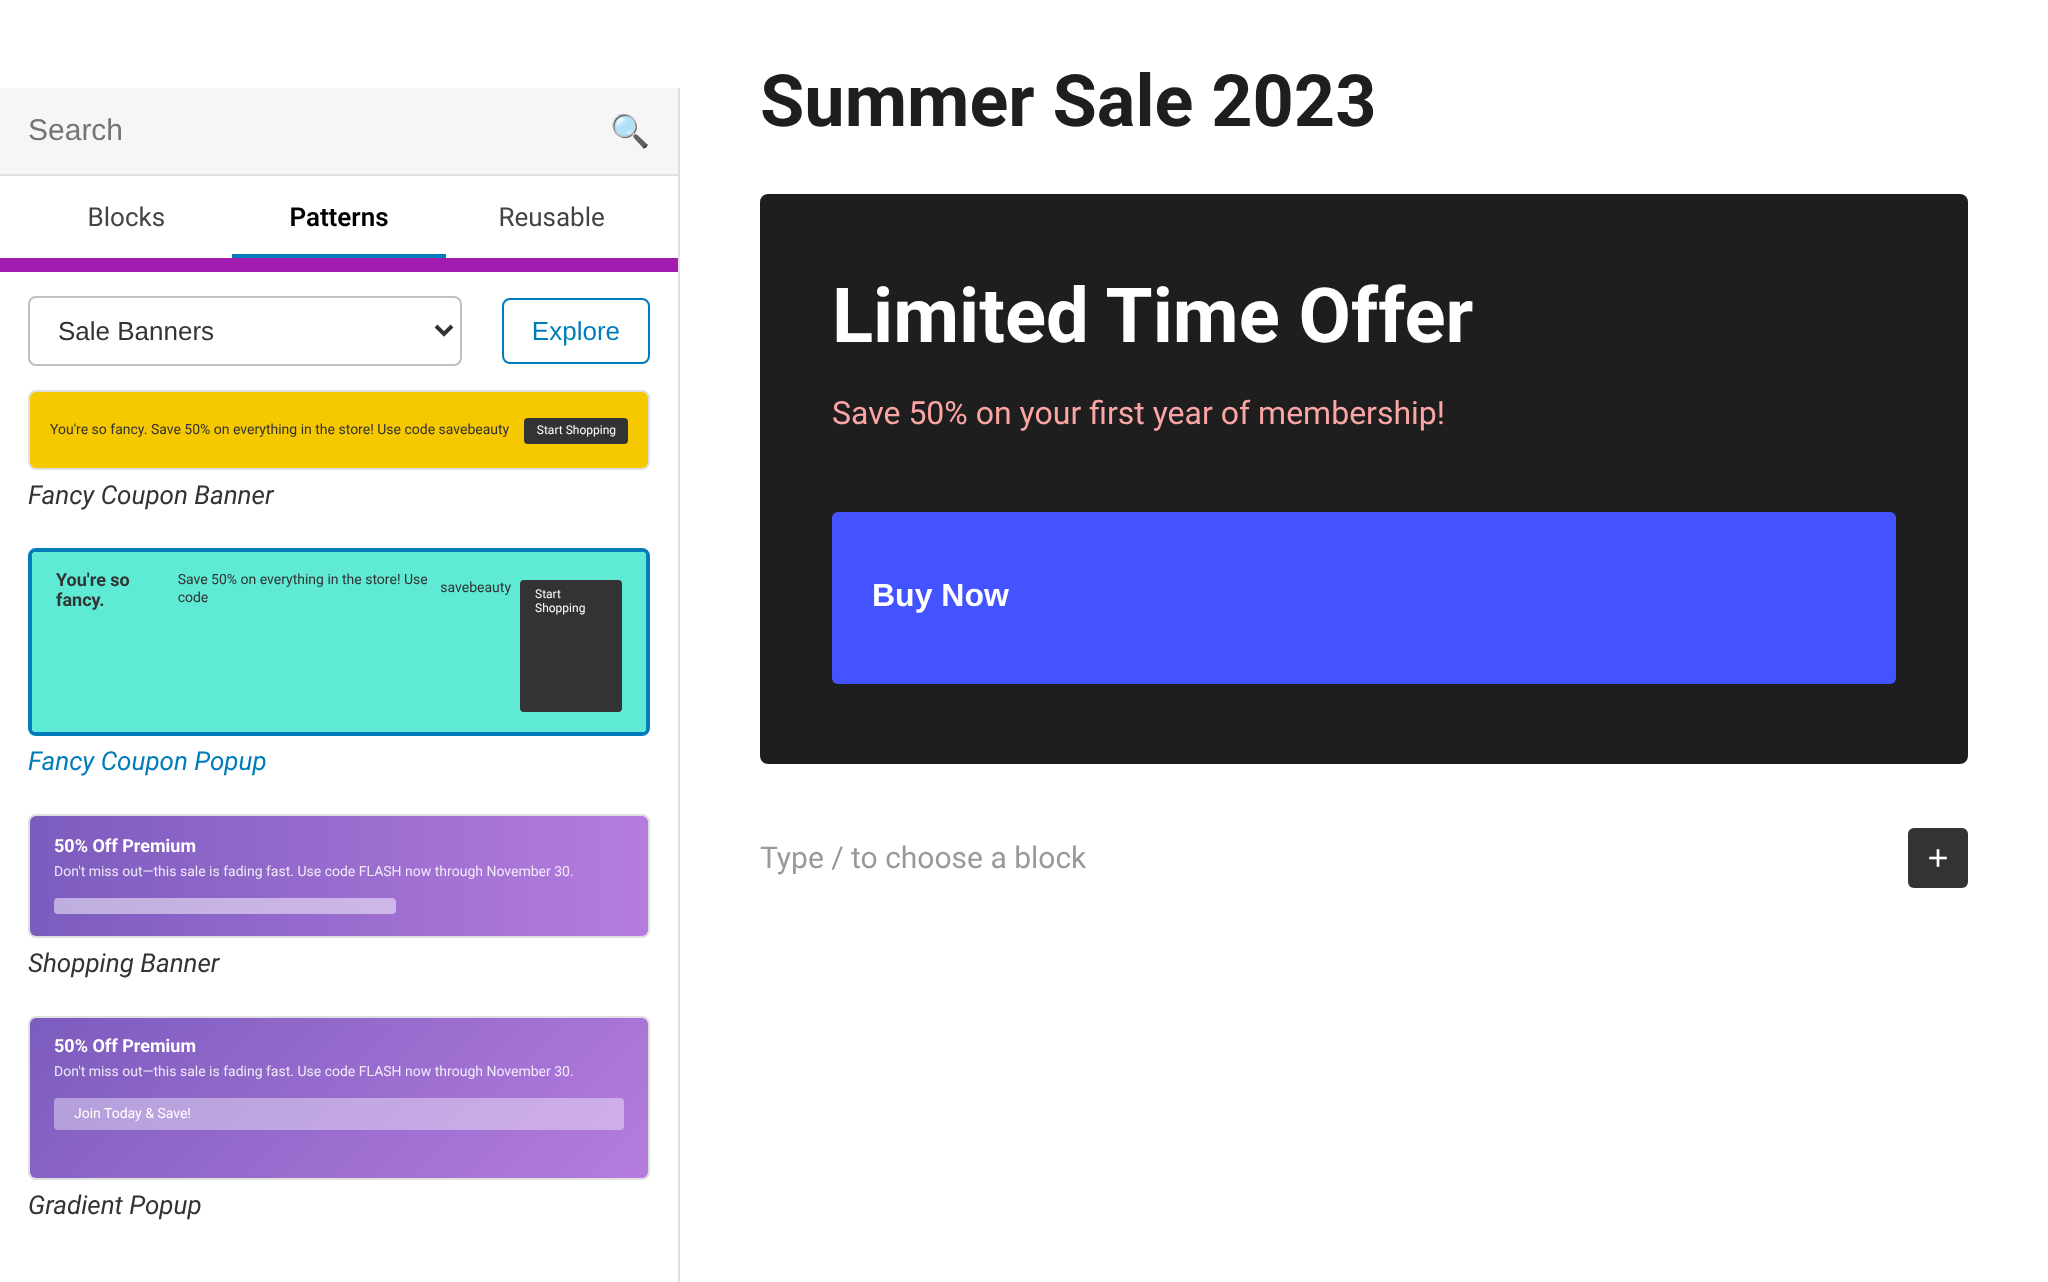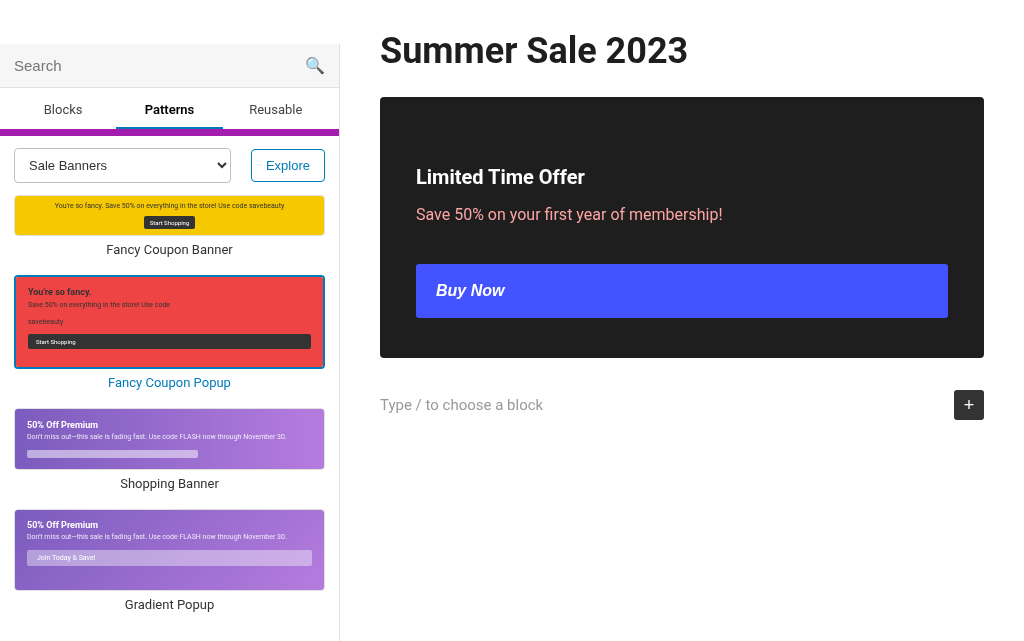--- a/index.html
+++ b/index.html
@@ -118,59 +118,57 @@
     .pattern-preview {
       border: 1px solid #e0e0e0;
       border-radius: 4px;
       overflow: hidden;
       margin-bottom: 6px;
     }
     .pattern-item.selected .pattern-preview {
       border: 2px solid #007cba;
     }
     .pattern-label {
-      text-align: center;
       font-size: 13px;
       color: #333;
+      font-style: italic;
     }
     .pattern-label.selected-label {
       color: #007cba;
     }
 
     
     .preview-fancy-banner {
       background: #f5c800;
       padding: 6px 10px;
       display: flex;
       align-items: center;
       gap: 6px;
       min-height: 38px;
-      flex-direction: column;
     }
     .preview-fancy-banner .text-block {
       flex: 1;
       font-size: 7px;
       color: #333;
     }
     .preview-fancy-banner .cta-btn {
       background: #333;
       color: #fff;
       font-size: 6px;
       padding: 3px 6px;
       border-radius: 2px;
       white-space: nowrap;
     }
 
     
     .preview-fancy-popup {
-      background: #ef4444;
+      background: #5eead4;
       padding: 10px 12px;
       min-height: 90px;
       display: flex;
-      flex-direction: column;
       gap: 4px;
     }
     .preview-fancy-popup .popup-title {
       font-size: 9px;
       font-weight: 700;
       color: #333;
     }
     .preview-fancy-popup .popup-text {
       font-size: 7px;
       color: #333;
@@ -267,44 +265,42 @@
 
     
     .sale-banner-block {
       background: #1e1e1e;
       border-radius: 4px;
       padding: 40px 36px;
       margin-bottom: 20px;
       position: relative;
     }
     .sale-banner-block .offer-title {
-      font-size: 20px;
+      font-size: 38px;
       font-weight: 700;
       color: #fff;
       margin-bottom: 16px;
-      margin-top: 28px;
     }
     .sale-banner-block .offer-text {
       font-size: 16px;
       color: #fca5a5;
       margin-bottom: 40px;
     }
     .sale-banner-block .buy-now-btn {
       display: block;
       width: 100%;
       background: #4353ff;
       color: #fff;
       font-size: 16px;
       font-weight: 600;
-      padding: 18px 20px;
+      padding: 34px 20px;
       border: none;
       border-radius: 3px;
       cursor: pointer;
       text-align: left;
-      font-style: italic;
     }
 
     
     .type-block {
       display: flex;
       align-items: center;
       justify-content: space-between;
       padding: 12px 0;
       color: #999;
       font-size: 15px;

